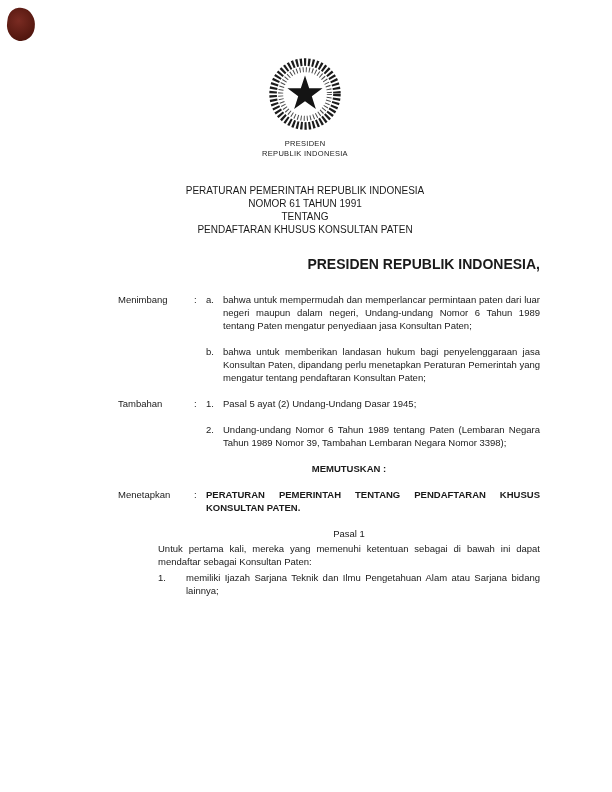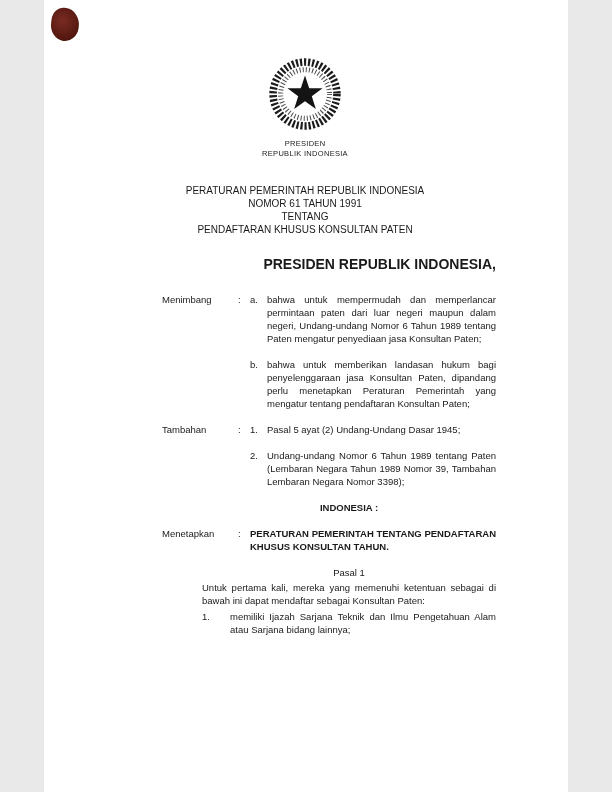--- a/index.html
+++ b/index.html
@@ -1,18 +1,18 @@
 <!DOCTYPE html>
 <html><head>
 <meta charset="utf-8">
 <style>
   html, body { margin: 0; padding: 0; background: #e9e9e9; }
   .page {
     position: relative;
-    width: 524px;
+    width: 612px;
     height: 792px;
     margin: 0 auto;
     background: #ffffff;
     box-sizing: border-box;
     padding: 40px 72px 0 70px;
     font-family: "Liberation Sans", sans-serif;
     color: #1a1a1a;
     font-size: 9.5px;
     line-height: 13px;
     overflow: hidden;
@@ -129,26 +129,26 @@
         <span class="marker">1.</span>
         <span class="itext">Pasal 5 ayat (2) Undang-Undang Dasar 1945;</span>
       </div>
       <div class="item">
         <span class="marker">2.</span>
         <span class="itext">Undang-undang Nomor 6 Tahun 1989 tentang Paten (Lembaran Negara Tahun 1989 Nomor 39, Tambahan Lembaran Negara Nomor 3398);</span>
       </div>
     </div>
   </div>
 
-  <div class="center-line bold">INDONESIA :</div>
+  <div class="center-line bold">MEMUTUSKAN :</div>
 
   <div class="sect">
     <div class="label">Menetapkan</div>
     <div class="colon">:</div>
-    <div class="content bold-just">PERATURAN PEMERINTAH TENTANG PENDAFTARAN KHUSUS KONSULTAN TAHUN.</div>
+    <div class="content bold-just">PERATURAN PEMERINTAH TENTANG PENDAFTARAN KHUSUS KONSULTAN PATEN.</div>
   </div>
 
   <div class="center-line">Pasal 1</div>
 
   <div class="para">Untuk pertama kali, mereka yang memenuhi ketentuan sebagai di bawah ini dapat mendaftar sebagai Konsultan Paten:</div>
 
   <div class="plist">
     <div class="item">
       <span class="marker wide">1.</span>
       <span class="itext">memiliki Ijazah Sarjana Teknik dan Ilmu Pengetahuan Alam atau Sarjana bidang lainnya;</span>

